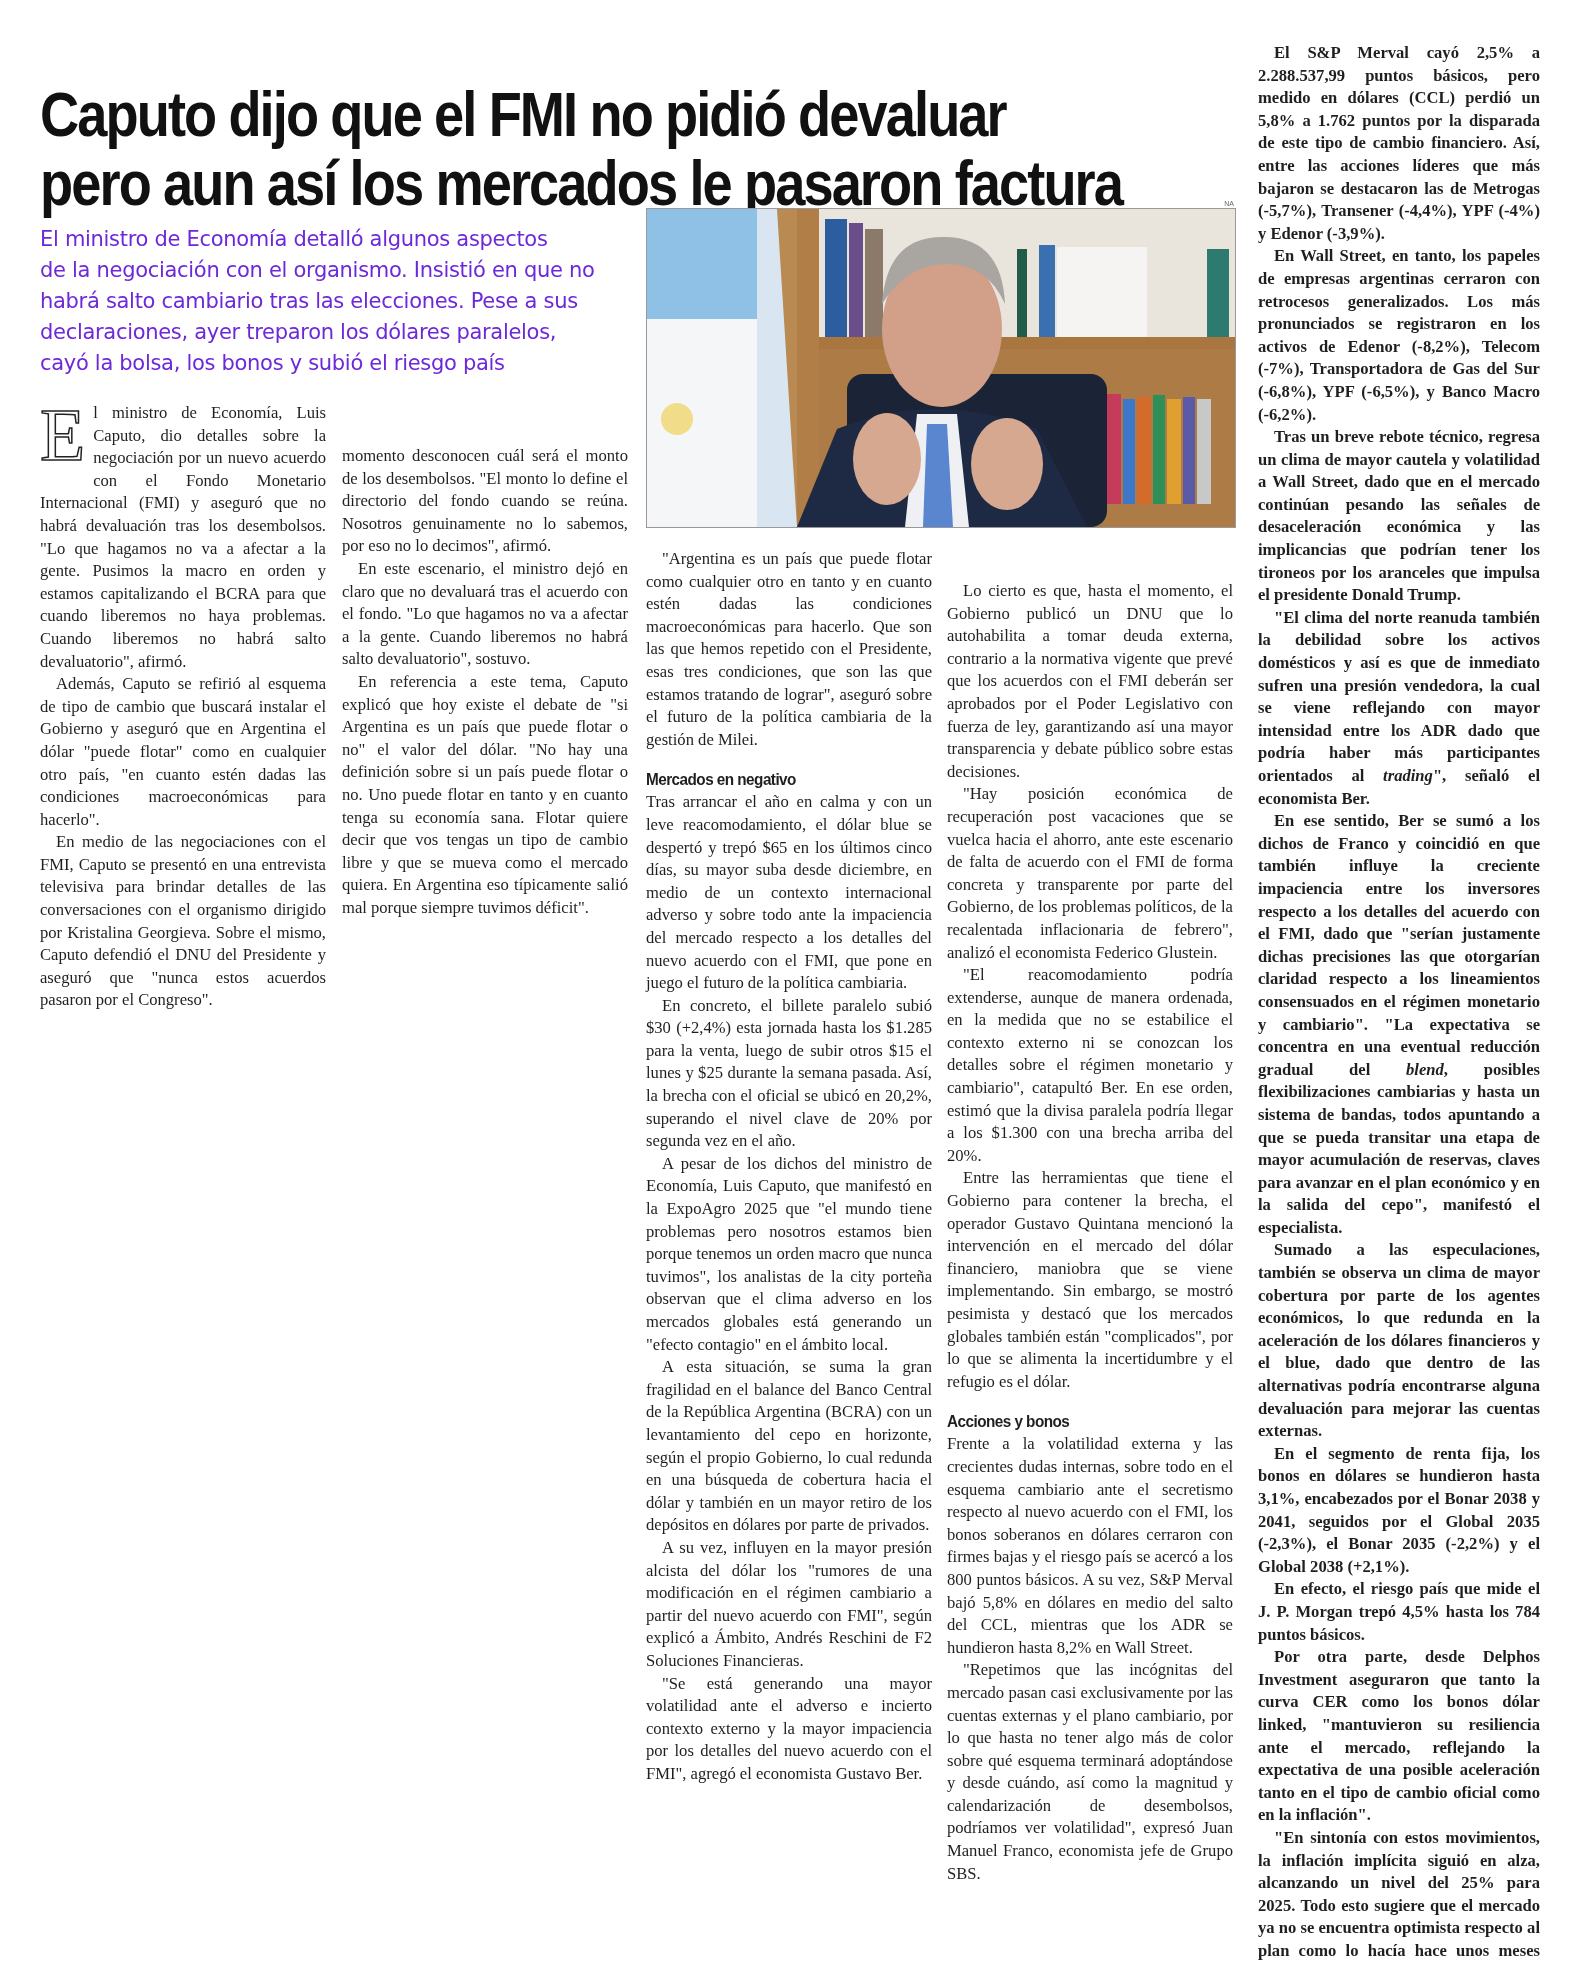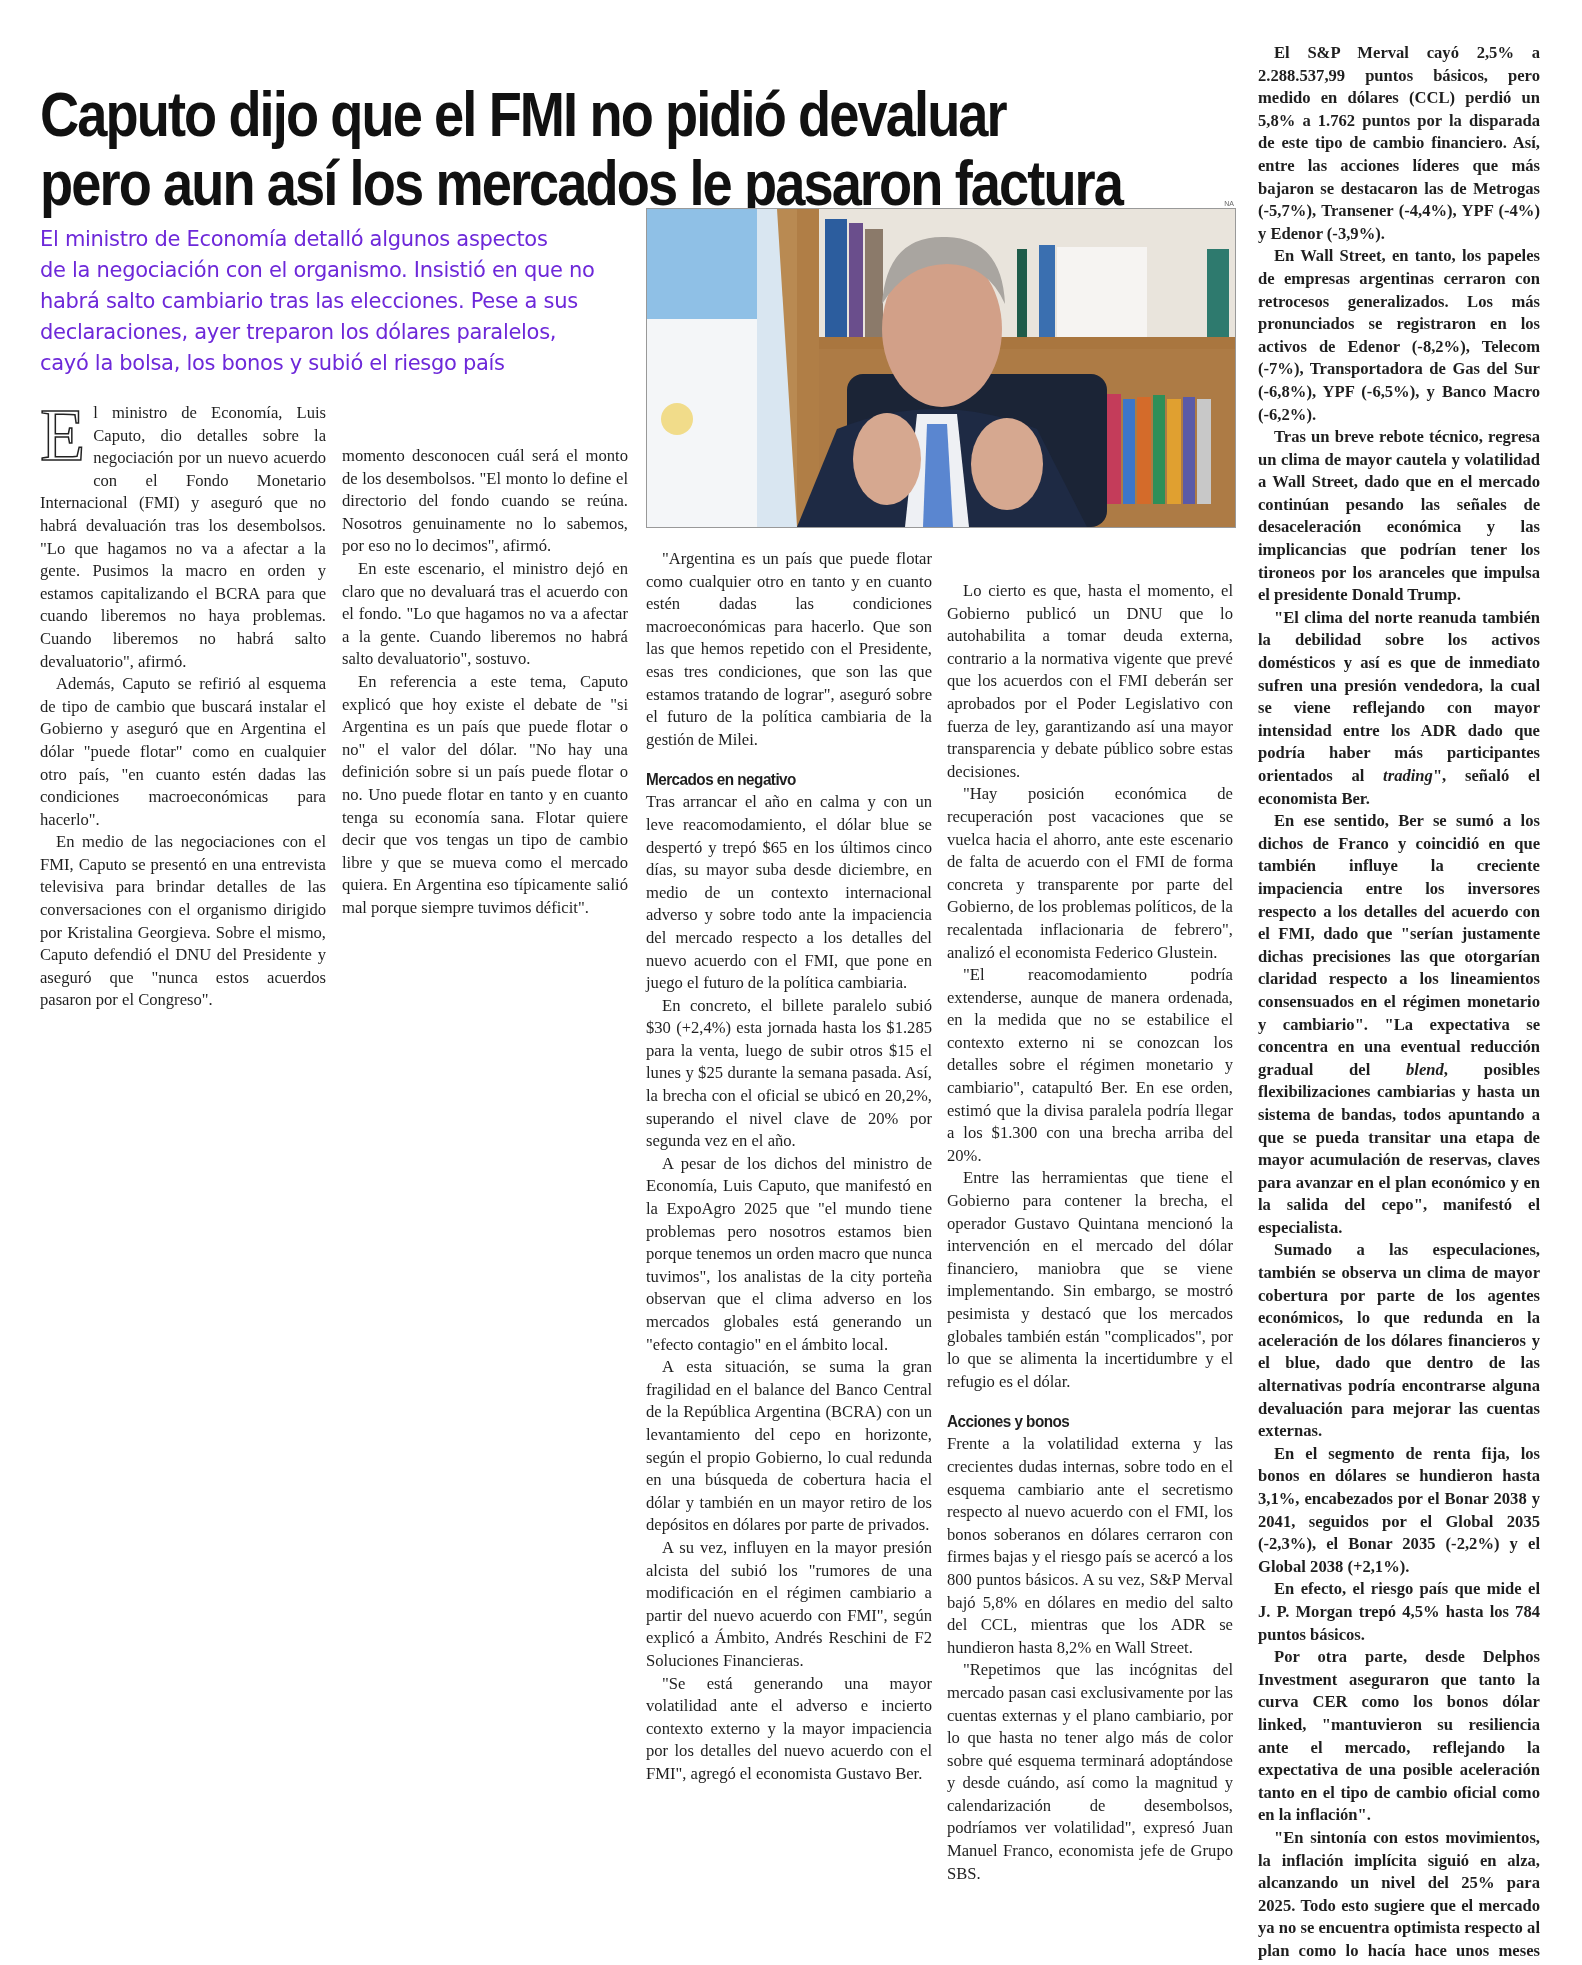--- a/index.html
+++ b/index.html
@@ -120,21 +120,21 @@
   <p>En referencia a este tema, Caputo explicó que hoy existe el debate de "si Argentina es un país que puede flotar o no" el valor del dólar. "No hay una definición sobre si un país puede flotar o no. Uno puede flotar en tanto y en cuanto tenga su economía sana. Flotar quiere decir que vos tengas un tipo de cambio libre y que se mueva como el mercado quiera. En Argentina eso típicamente salió mal porque siempre tuvimos déficit".</p>
 </div>
 
 <div class="col" id="c3">
   <p>"Argentina es un país que puede flotar como cualquier otro en tanto y en cuanto estén dadas las condiciones macroeconómicas para hacerlo. Que son las que hemos repetido con el Presidente, esas tres condiciones, que son las que estamos tratando de lograr", aseguró sobre el futuro de la política cambiaria de la gestión de Milei.</p>
   <h3>Mercados en negativo</h3>
   <p class="noindent">Tras arrancar el año en calma y con un leve reacomodamiento, el dólar blue se despertó y trepó $65 en los últimos cinco días, su mayor suba desde diciembre, en medio de un contexto internacional adverso y sobre todo ante la impaciencia del mercado respecto a los detalles del nuevo acuerdo con el FMI, que pone en juego el futuro de la política cambiaria.</p>
   <p>En concreto, el billete paralelo subió $30 (+2,4%) esta jornada hasta los $1.285 para la venta, luego de subir otros $15 el lunes y $25 durante la semana pasada. Así, la brecha con el oficial se ubicó en 20,2%, superando el nivel clave de 20% por segunda vez en el año.</p>
   <p>A pesar de los dichos del ministro de Economía, Luis Caputo, que manifestó en la ExpoAgro 2025 que "el mundo tiene problemas pero nosotros estamos bien porque tenemos un orden macro que nunca tuvimos", los analistas de la city porteña observan que el clima adverso en los mercados globales está generando un "efecto contagio" en el ámbito local.</p>
   <p>A esta situación, se suma la gran fragilidad en el balance del Banco Central de la República Argentina (BCRA) con un levantamiento del cepo en horizonte, según el propio Gobierno, lo cual redunda en una búsqueda de cobertura hacia el dólar y también en un mayor retiro de los depósitos en dólares por parte de privados.</p>
-  <p>A su vez, influyen en la mayor presión alcista del subió los "rumores de una modificación en el régimen cambiario a partir del nuevo acuerdo con FMI", según explicó a Ámbito, Andrés Reschini de F2 Soluciones Financieras.</p>
+  <p>A su vez, influyen en la mayor presión alcista del dólar los "rumores de una modificación en el régimen cambiario a partir del nuevo acuerdo con FMI", según explicó a Ámbito, Andrés Reschini de F2 Soluciones Financieras.</p>
   <p>"Se está generando una mayor volatilidad ante el adverso e incierto contexto externo y la mayor impaciencia por los detalles del nuevo acuerdo con el FMI", agregó el economista Gustavo Ber.</p>
 </div>
 
 <div class="col" id="c4">
   <p>Lo cierto es que, hasta el momento, el Gobierno publicó un DNU que lo autohabilita a tomar deuda externa, contrario a la normativa vigente que prevé que los acuerdos con el FMI deberán ser aprobados por el Poder Legislativo con fuerza de ley, garantizando así una mayor transparencia y debate público sobre estas decisiones.</p>
   <p>"Hay posición económica de recuperación post vacaciones que se vuelca hacia el ahorro, ante este escenario de falta de acuerdo con el FMI de forma concreta y transparente por parte del Gobierno, de los problemas políticos, de la recalentada inflacionaria de febrero", analizó el economista Federico Glustein.</p>
   <p>"El reacomodamiento podría extenderse, aunque de manera ordenada, en la medida que no se estabilice el contexto externo ni se conozcan los detalles sobre el régimen monetario y cambiario", catapultó Ber. En ese orden, estimó que la divisa paralela podría llegar a los $1.300 con una brecha arriba del 20%.</p>
   <p>Entre las herramientas que tiene el Gobierno para contener la brecha, el operador Gustavo Quintana mencionó la intervención en el mercado del dólar financiero, maniobra que se viene implementando. Sin embargo, se mostró pesimista y destacó que los mercados globales también están "complicados", por lo que se alimenta la incertidumbre y el refugio es el dólar.</p>
   <h3>Acciones y bonos</h3>
   <p class="noindent">Frente a la volatilidad externa y las crecientes dudas internas, sobre todo en el esquema cambiario ante el secretismo respecto al nuevo acuerdo con el FMI, los bonos soberanos en dólares cerraron con firmes bajas y el riesgo país se acercó a los 800 puntos básicos. A su vez, S&amp;P Merval bajó 5,8% en dólares en medio del salto del CCL, mientras que los ADR se hundieron hasta 8,2% en Wall Street.</p>

